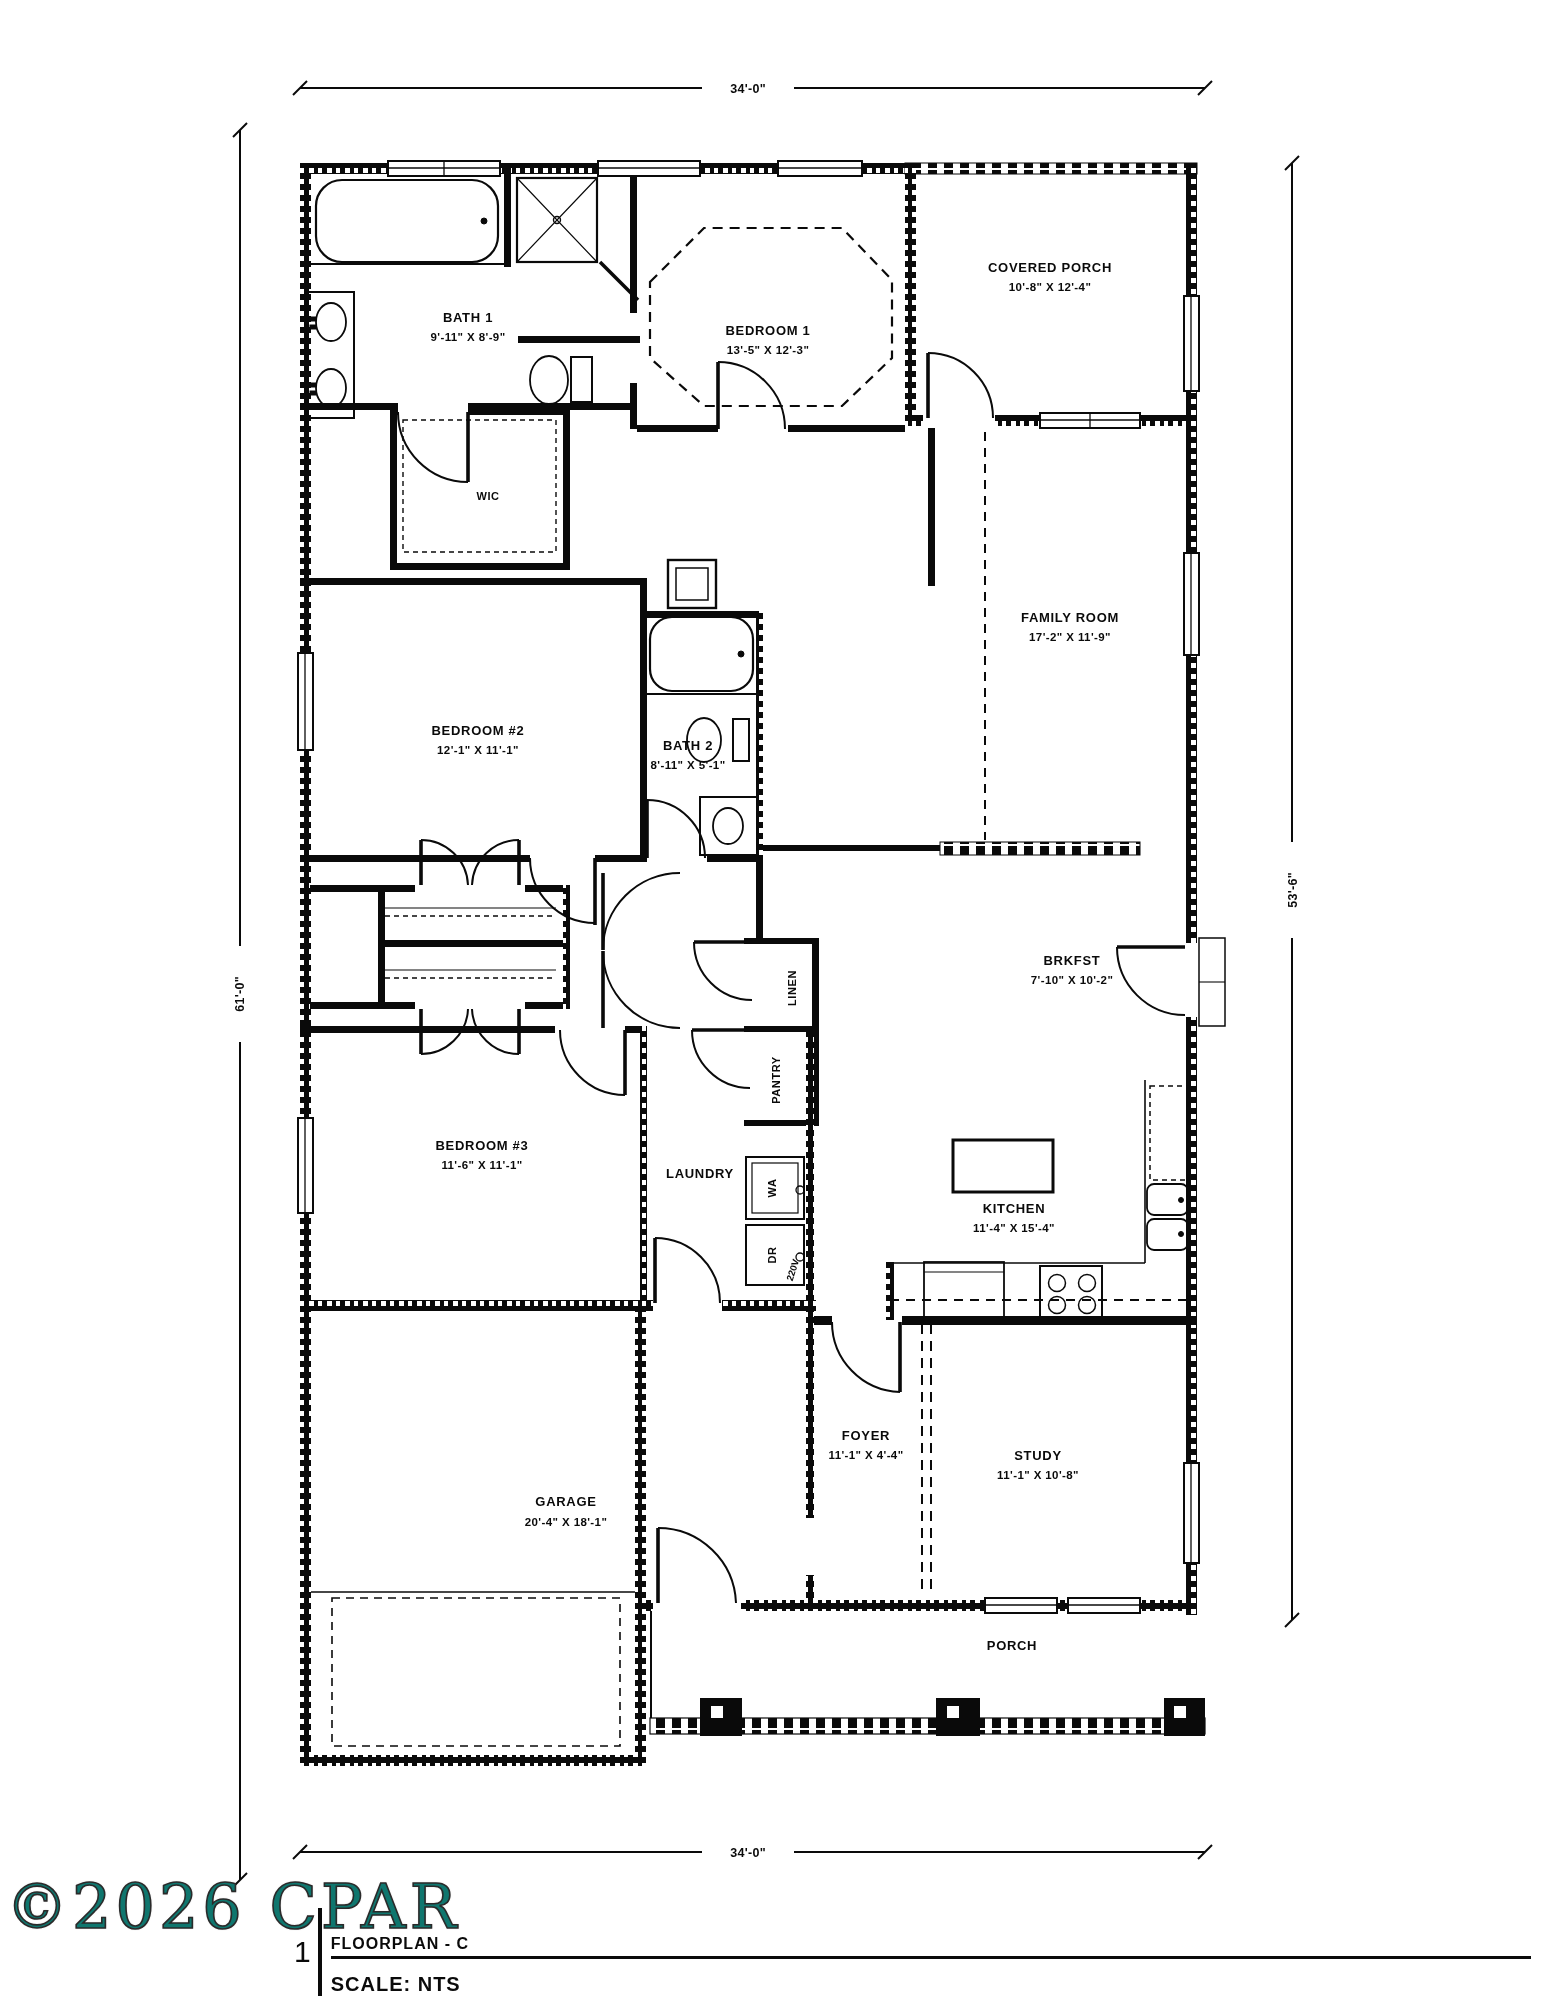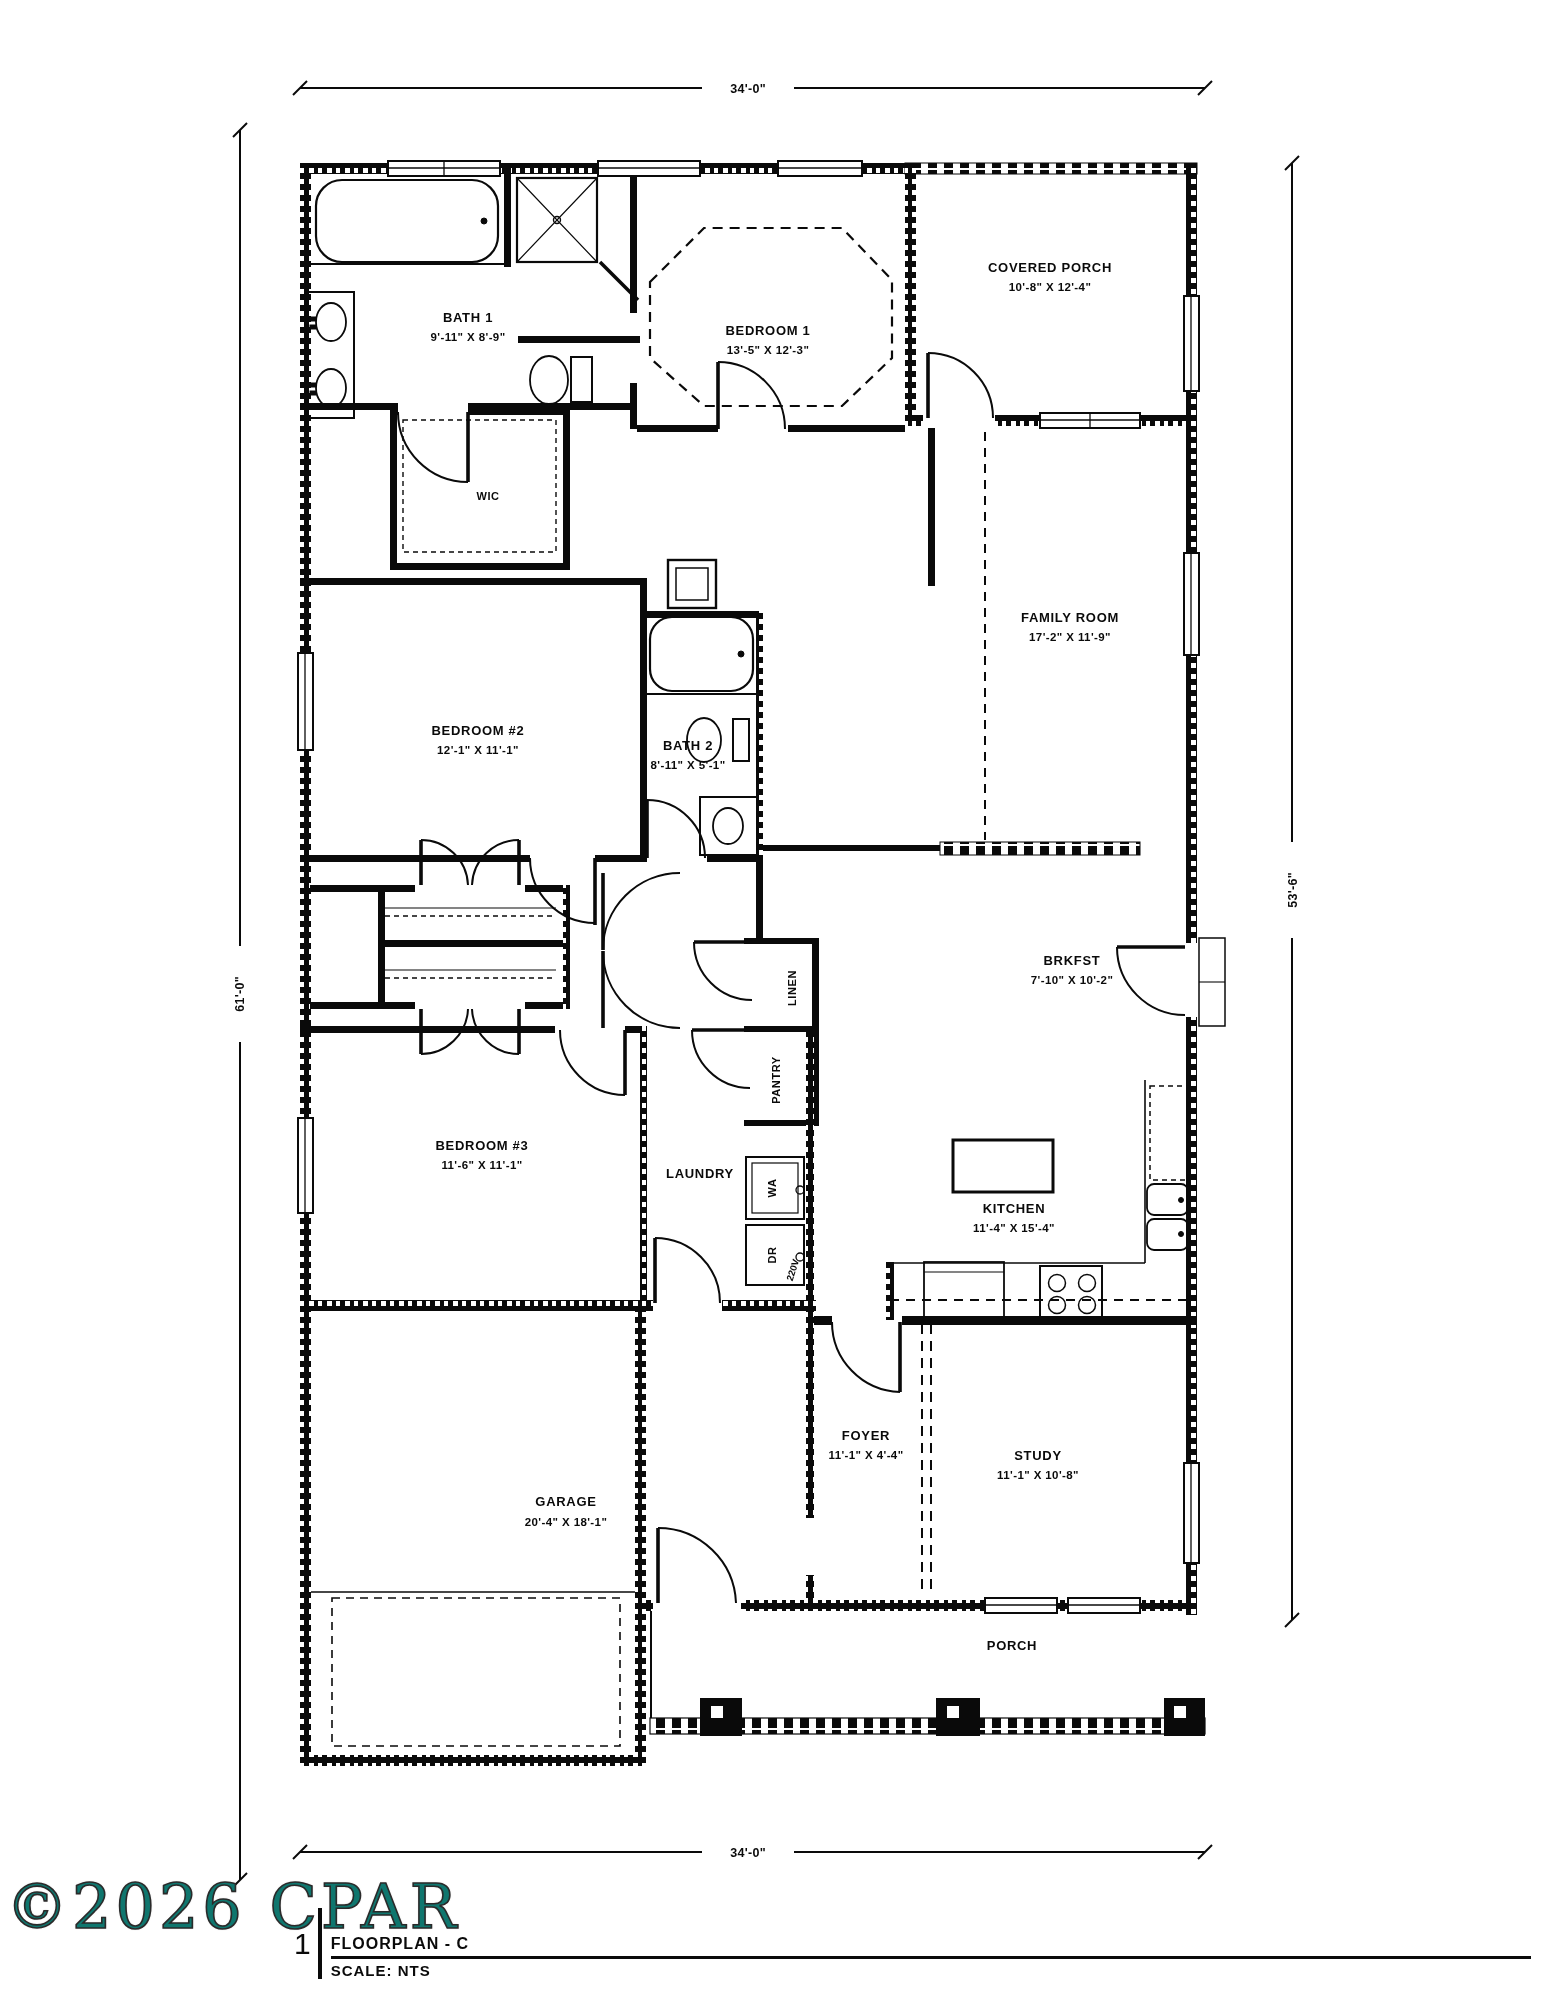--- a/index.html
+++ b/index.html
@@ -13,21 +13,21 @@
   .tiny{font:700 9.5px "Liberation Sans",sans-serif;text-anchor:middle;}
   .dim{font:700 12.5px "Liberation Sans",sans-serif;letter-spacing:.3px;text-anchor:middle;}
   .watermark{position:absolute;left:6px;top:1876px;
      font-family:"DejaVu Serif",serif;font-size:62px;letter-spacing:4px;line-height:1;
      color:#0f766e;-webkit-text-stroke:1.6px #2a2a2a;text-shadow:0 0 2px rgba(0,0,0,.35);
      white-space:nowrap;}
   .titleblock{position:absolute;left:294px;top:1908px;right:14px;display:flex;align-items:center;}
   .tb-num{font-size:30px;font-weight:400;padding-right:7px;line-height:1;}
   .tb-body{flex:1;border-left:4px solid #0a0a0a;padding-left:9px;}
   .tb-title{font-weight:700;font-size:16px;letter-spacing:1px;border-bottom:3.5px solid #0a0a0a;padding-bottom:3px;margin-top:27px;}
-  .tb-scale{font-weight:700;font-size:15px;letter-spacing:1px;padding-top:3px;}
+  .tb-scale{font-weight:700;font-size:20px;letter-spacing:1px;padding-top:14px;}
 </style>
 </head>
 <body>
 
 <div class="page">
 
 <svg class="plan" width="1545" height="2000" viewBox="0 0 1545 2000">
   <defs>
     <pattern id="wallp" width="18" height="11" patternUnits="userSpaceOnUse">
       <rect width="18" height="11" fill="#0a0a0a"></rect>

